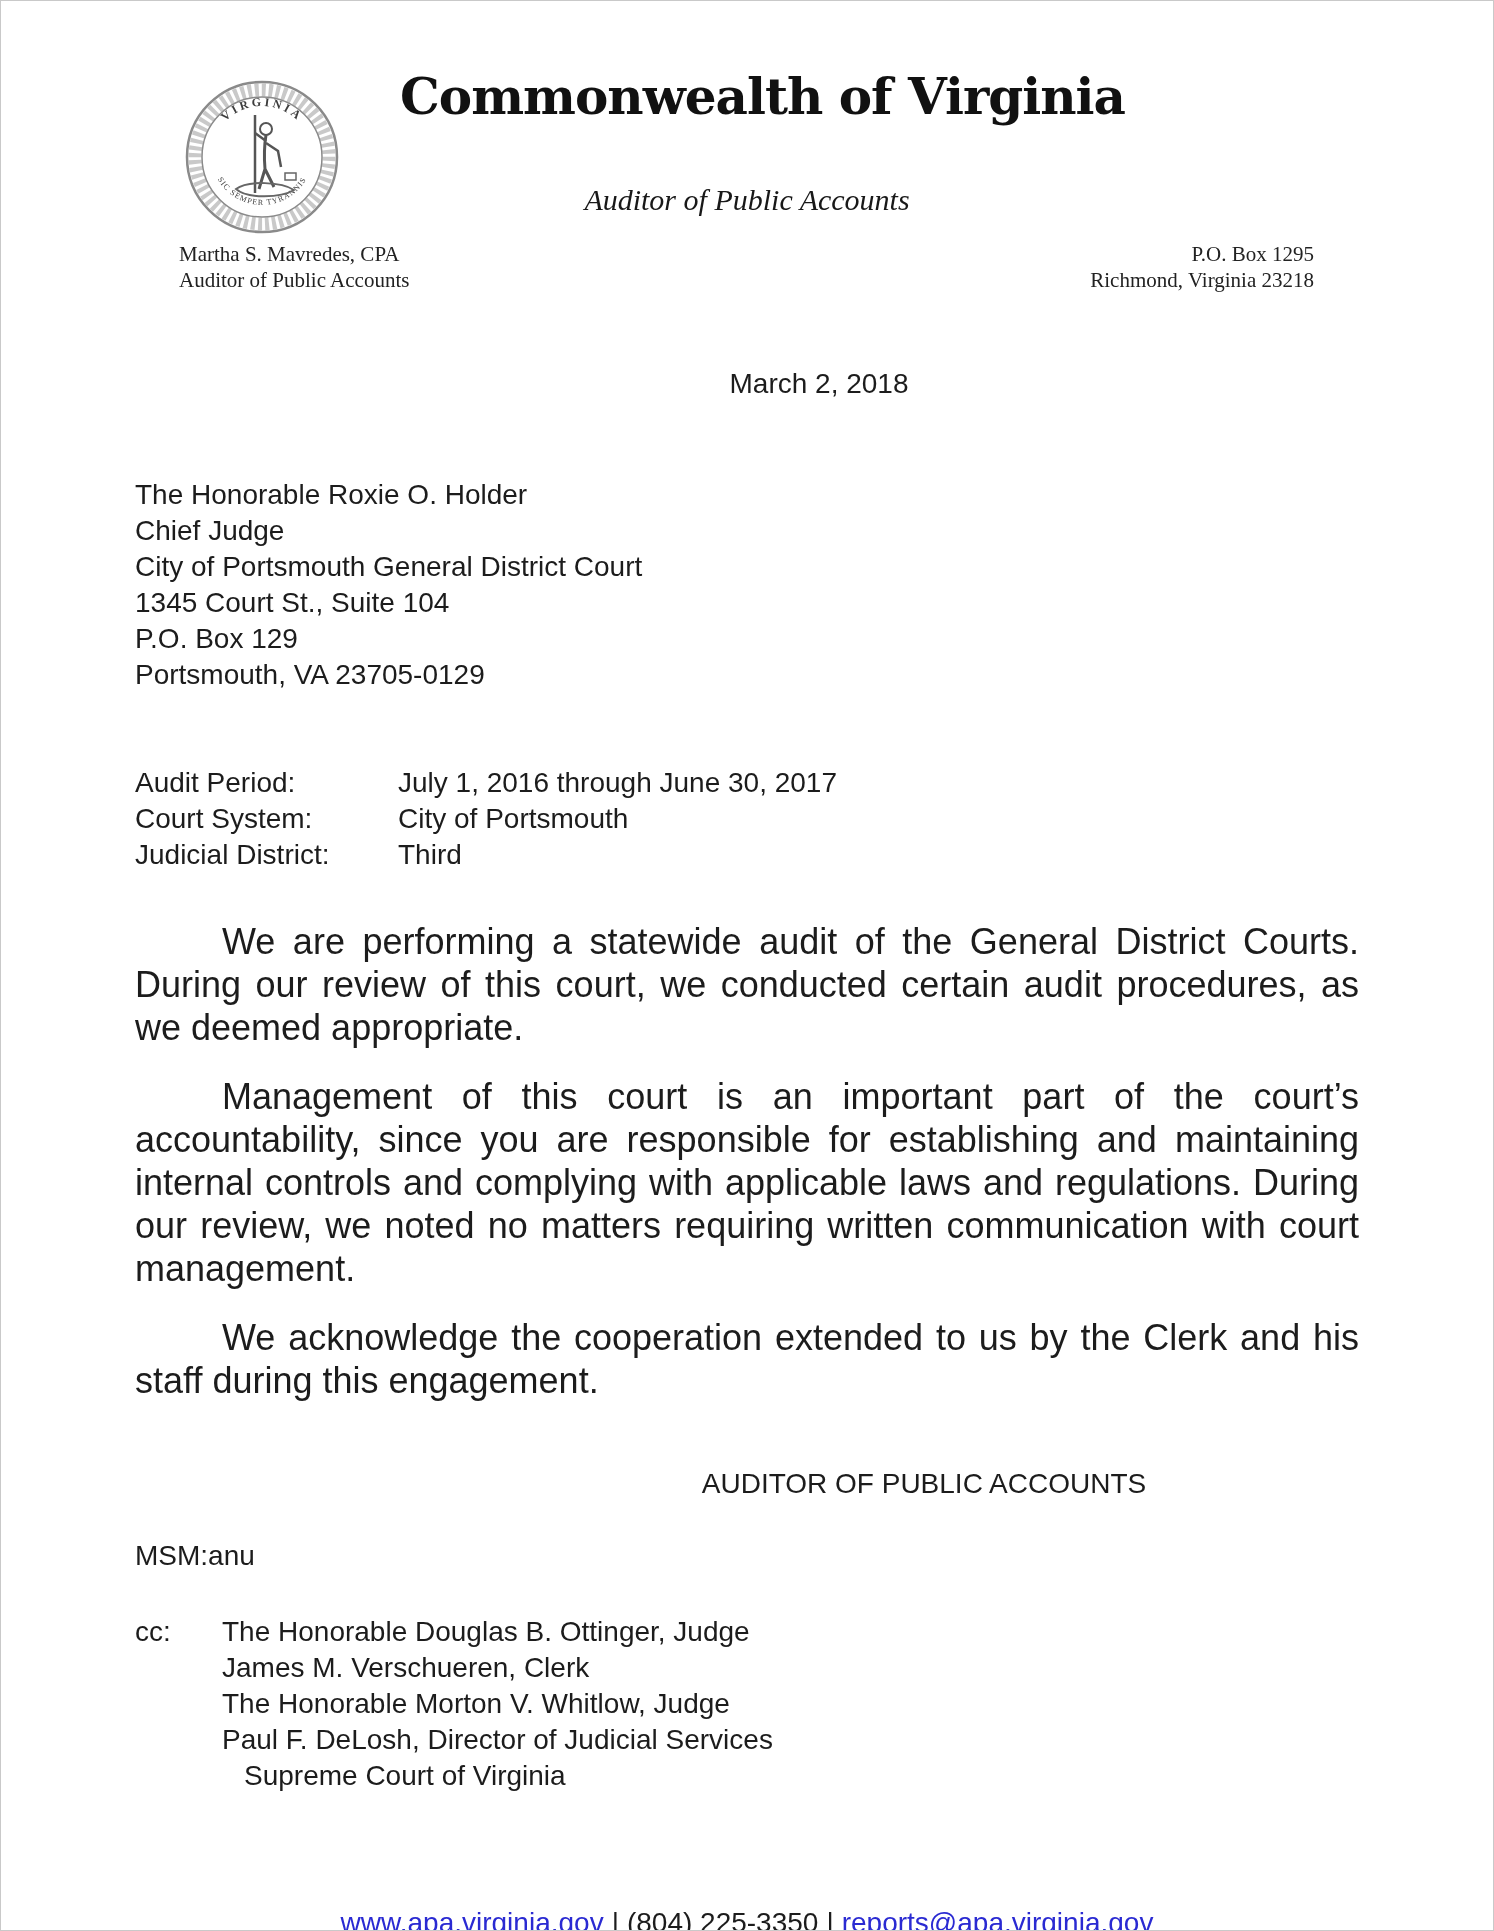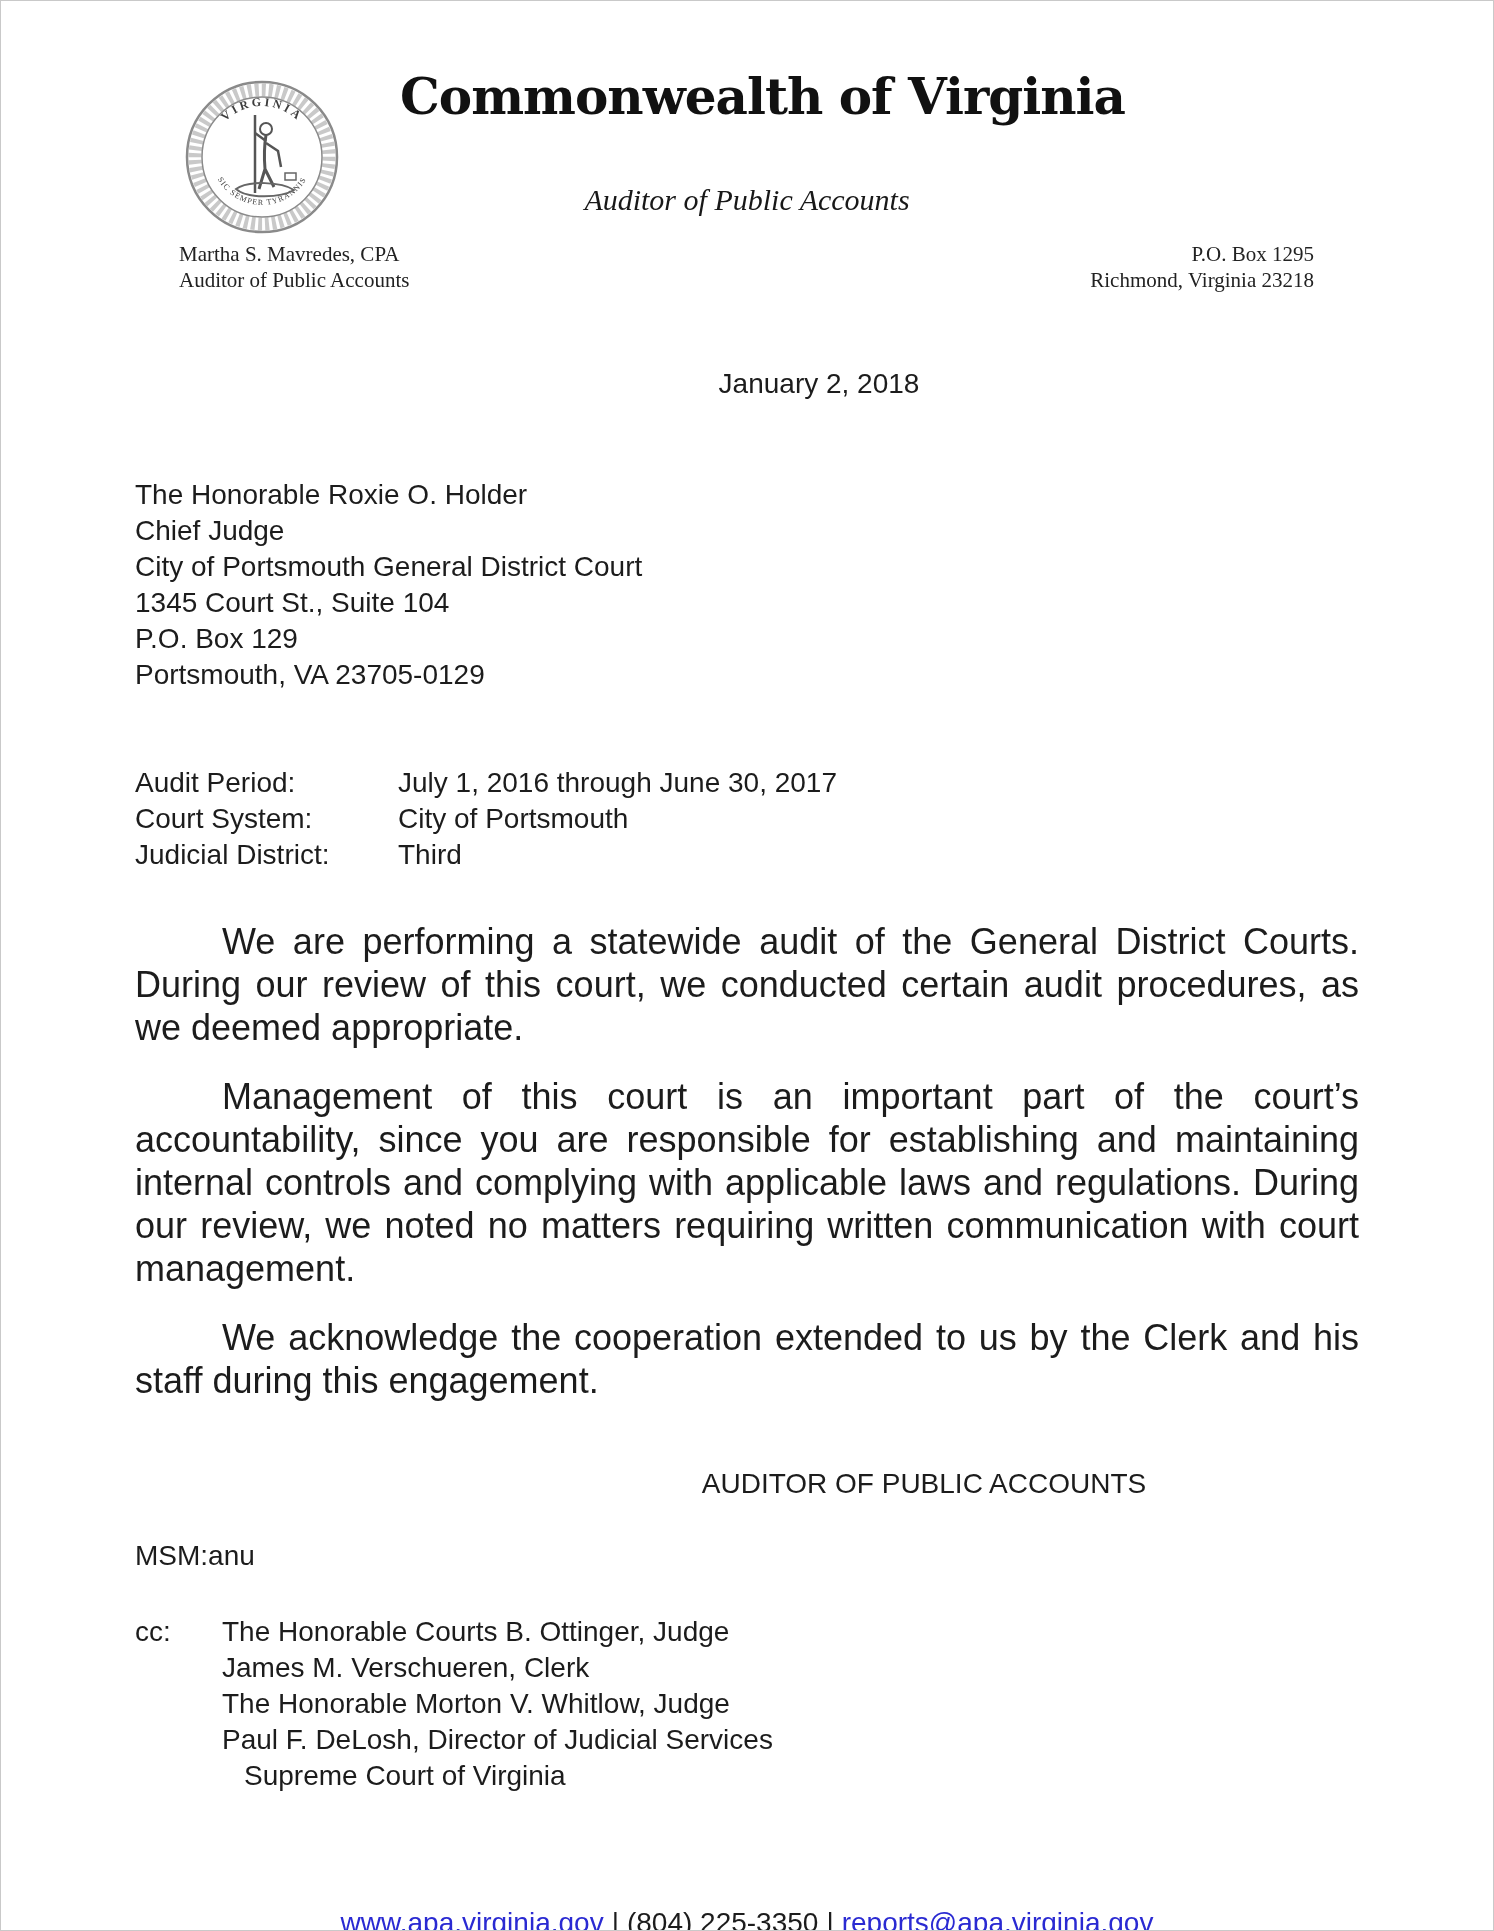--- a/index.html
+++ b/index.html
@@ -104,21 +104,21 @@
     </div>
 
     <div class="hq">
       <div>P.O. Box 1295</div>
       <div>Richmond, Virginia 23218</div>
     </div>
   </header>
 
   <main class="content">
 
-    <div class="date">January 2, 2018</div>
+    <div class="date">March 2, 2018</div>
 
     <div class="recipient">
       <div>The Honorable Roxie O. Holder</div>
       <div>Chief Judge</div>
       <div>City of Portsmouth General District Court</div>
       <div>1345 Court St., Suite 104</div>
       <div>P.O. Box 129</div>
       <div>Portsmouth, VA  23705-0129</div>
     </div>
 
@@ -137,21 +137,21 @@
       <p>We acknowledge the cooperation extended to us by the Clerk and his staff during this engagement.</p>
     </div>
 
     <div class="signature">AUDITOR OF PUBLIC ACCOUNTS</div>
 
     <div class="reference">MSM:anu</div>
 
     <div class="cc">
       <div>cc:</div>
       <div>
-        <div>The Honorable Courts B. Ottinger, Judge</div>
+        <div>The Honorable Douglas B. Ottinger, Judge</div>
         <div>James M. Verschueren, Clerk</div>
         <div>The Honorable Morton V. Whitlow, Judge</div>
         <div>Paul F. DeLosh, Director of Judicial Services</div>
         <div class="cc-sub">Supreme Court of Virginia</div>
       </div>
     </div>
 
     <footer class="footer">
       <a href="#">www.apa.virginia.gov</a><span class="sep">|</span><span>(804) 225-3350</span><span class="sep">|</span><a href="#">reports@apa.virginia.gov</a>
     </footer>

